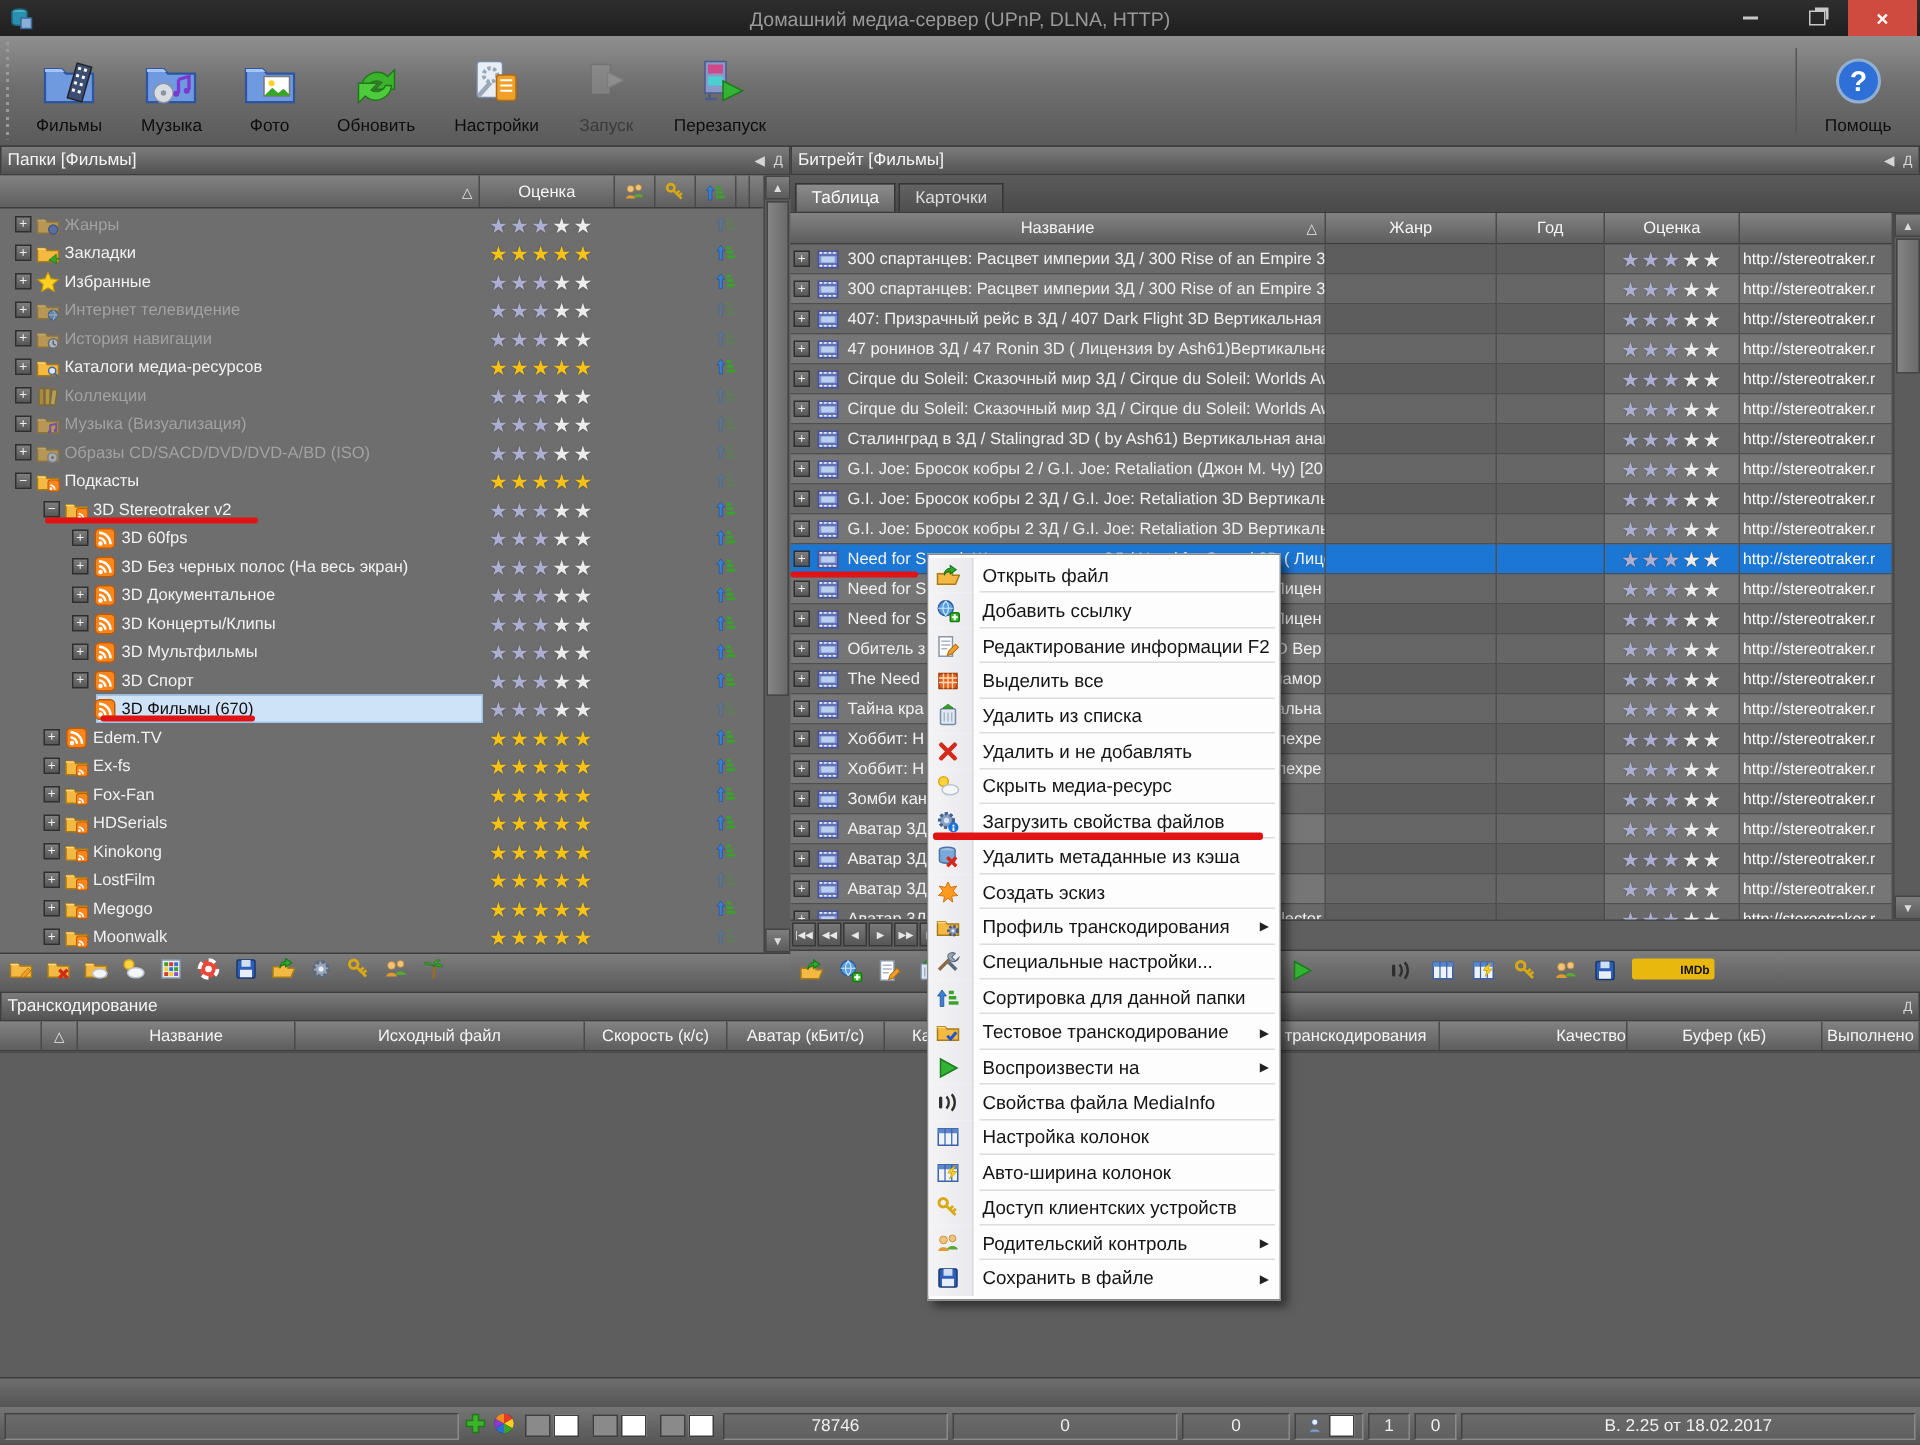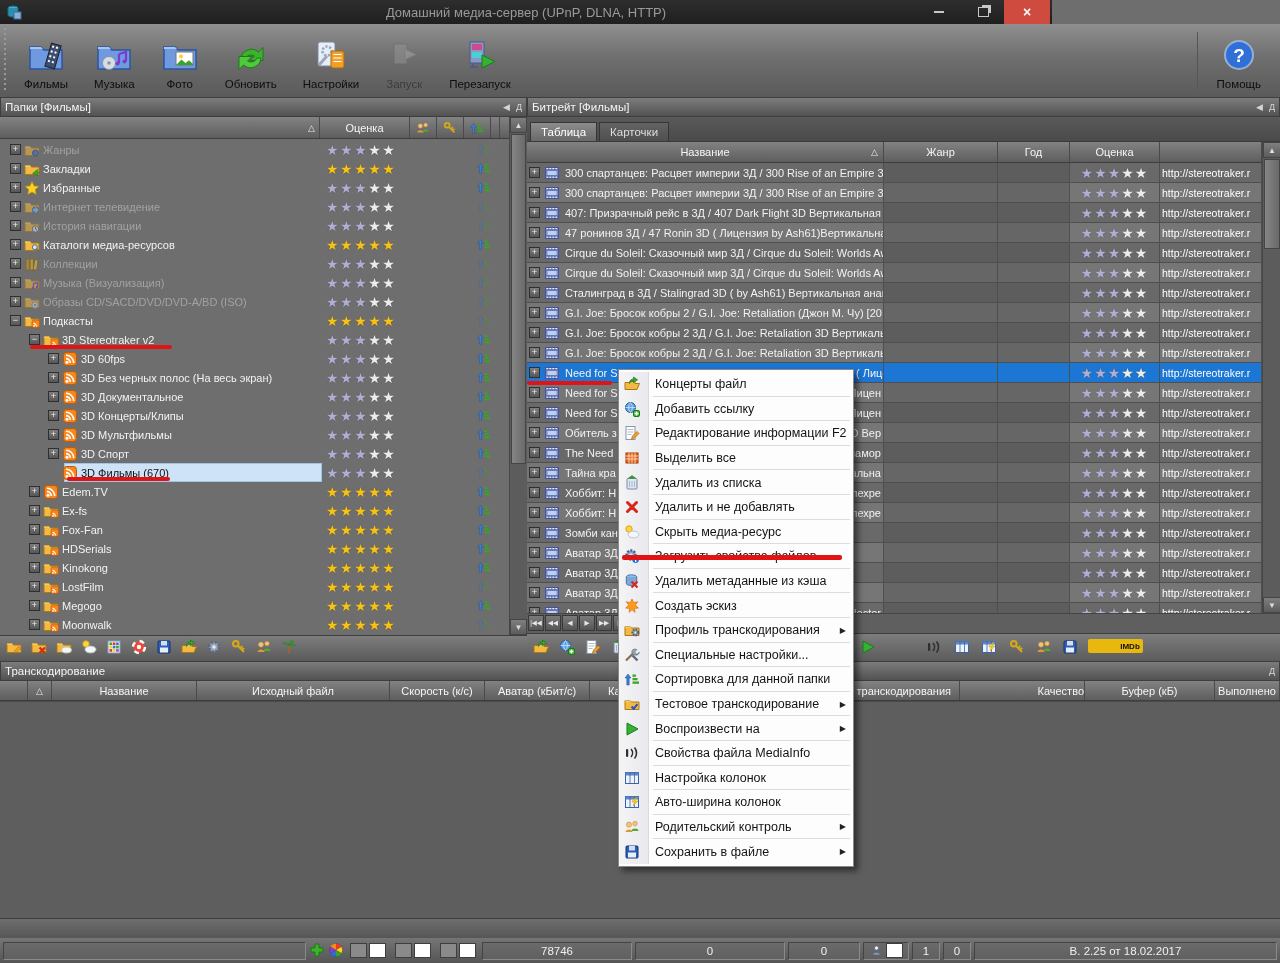--- a/index.html
+++ b/index.html
@@ -1,19 +1,19 @@
 <!DOCTYPE html>
 <html><head>
 <meta charset="utf-8">
 <style>
   html,body{margin:0;padding:0;background:#3a3a3a;}
   .app{position:relative;width:1280px;height:963px;background:#6e6e6e;overflow:hidden;
        font-family:"Liberation Sans",sans-serif;color:#f2f2f2;user-select:none;}
   
-  .titlebar{position:absolute;left:0;top:0;width:1052px;height:24px;background:linear-gradient(#2e2e2e,#1f1f1f);display:flex;align-items:center;}
+  .titlebar{position:absolute;left:0;top:0;width:1280px;height:24px;background:linear-gradient(#2e2e2e,#1f1f1f);display:flex;align-items:center;}
   .titlebar .appico{margin-left:6px;width:16px;height:16px;}
   .titlebar .wtitle{position:absolute;left:0;right:0;text-align:center;font-size:13px;color:#9a9a9a;}
   .winbtn{position:absolute;top:0;height:24px;display:flex;align-items:center;justify-content:center;color:#c8c8c8;font-size:13px;}
   .btn-min{right:96px;width:34px;} .btn-min i{display:block;width:10px;height:2px;background:#c8c8c8;}
   .btn-max{right:52px;width:34px;} .btn-max i{display:block;width:9px;height:8px;border:1.5px solid #c8c8c8;box-shadow:3px -3px 0 -1px #c8c8c8;}
   .btn-close{right:2px;width:46px;background:#cf4a3f;color:#fff;font-size:14px;font-weight:bold;}
   
   .toolbar{position:absolute;left:0;top:24px;width:1280px;height:73px;background:linear-gradient(#8f8f8f,#6f6f6f 45%,#5a5a5a);border-bottom:1px solid #3c3c3c;display:flex;align-items:stretch;}
   .grip{width:7px;margin:4px 2px;background-image:repeating-linear-gradient(#9a9a9a 0 2px,transparent 2px 5px);background-size:2px 100%;background-repeat:no-repeat;background-position:2px 0;}
   .tbtn{display:flex;flex-direction:column;align-items:center;justify-content:flex-end;padding:4px 12px 5px;margin:2px 1px;border-radius:3px;}
@@ -1643,21 +1643,21 @@
       <div class="sfield" style="width: 28px;">0</div>
       <div class="sfield" style="flex: 1 1 0%;">В. 2.25 от 18.02.2017</div>
     </div>
 
   <div class="cmenu" id="cmenu">
       <div class="mitem">
         <span class="icon16 mic"><svg width="16" height="16" viewBox="0 0 16 16">
             <path d="M1 6.5h4l1-1h5v2h4.5l-2.5 6H1z" fill="#f4b942" stroke="#a97b17"></path>
             <path d="M9.5 1l4 2.8-4 2.8V4.7C7 4.7 6 6.5 5.5 7.5c0-3.2 2-4.6 4-4.6z" fill="#2fae2f" stroke="#187518" stroke-width="0.7"></path>
           </svg></span>
-        <span>Концерты файл</span>
+        <span>Открыть файл</span>
       </div>
       <div class="mitem">
         <span class="icon16 mic"><svg width="16" height="16" viewBox="0 0 16 16">
             <circle cx="6.5" cy="6.5" r="5" fill="#5aa0e0" stroke="#2a5a9a"></circle>
             <path d="M1.5 6.5h10M6.5 1.5a7.5 7.5 0 0 1 0 10M6.5 1.5a7.5 7.5 0 0 0 0 10" stroke="#cfe4f8" fill="none" stroke-width="0.8"></path>
             <rect x="9.5" y="9.5" width="6" height="6" rx="1.2" fill="#3ab32a" stroke="#1a7a12"></rect>
             <path d="M12.5 10.5v4M10.5 12.5h4" stroke="#fff" stroke-width="1.4"></path>
           </svg></span>
         <span>Добавить ссылку</span>
       </div>
@@ -1780,20 +1780,27 @@
         <span>Настройка колонок</span>
       </div>
       <div class="mitem">
         <span class="icon16 mic"><svg width="16" height="16" viewBox="0 0 16 16">
             <rect x="1.5" y="2.5" width="13" height="11" fill="#eef3fb" stroke="#3a62a8"></rect>
             <rect x="1.5" y="2.5" width="13" height="3" fill="#5b86c8"></rect>
             <path d="M6 2.5v11M10.5 2.5v11" stroke="#3a62a8" stroke-width="0.8"></path>
             <path d="M9 6l4-3-2 4h3l-5 5 1.5-4H8z" fill="#ffd024" stroke="#c89a00" stroke-width="0.5"></path>
           </svg></span>
         <span>Авто-ширина колонок</span>
+      </div>
+      <div class="mitem">
+        <span class="icon16 mic"><svg width="16" height="16" viewBox="0 0 16 16">
+            <circle cx="4.8" cy="4.8" r="2.8" fill="none" stroke="#d8a912" stroke-width="2"></circle>
+            <path d="M7 7l6 6M11 11l2.2-2.2M9.2 9.2l2.2-2.2" stroke="#d8a912" stroke-width="1.8"></path>
+          </svg></span>
+        <span>Доступ клиентских устройств</span>
       </div>
       <div class="mitem">
         <span class="icon16 mic"><svg width="16" height="16" viewBox="0 0 16 16">
             <circle cx="5" cy="5.6" r="2.6" fill="#f0c27a" stroke="#b8852e" stroke-width="0.5"></circle>
             <path d="M1.5 13c0-3.4 7-3.4 7 0z" fill="#e09a30"></path>
             <circle cx="11" cy="4.6" r="2.3" fill="#f0c27a" stroke="#b8852e" stroke-width="0.5"></circle>
             <path d="M7.5 12c0-3.2 7-3.2 7 0z" fill="#58a832"></path>
           </svg></span>
         <span>Родительский контроль</span>
         <span class="subarrow">▶</span>

